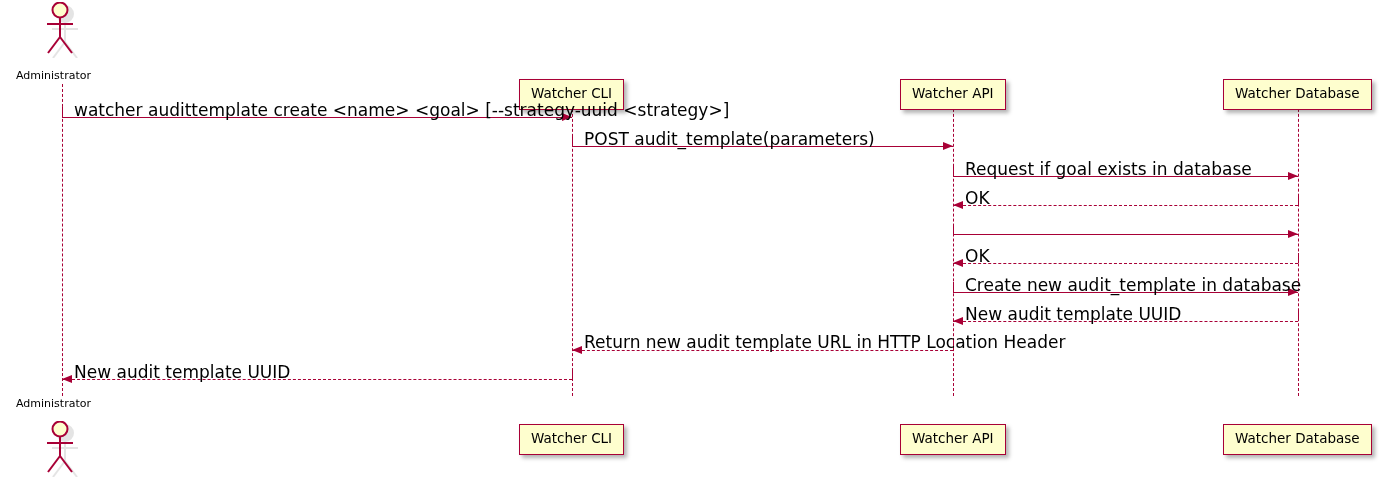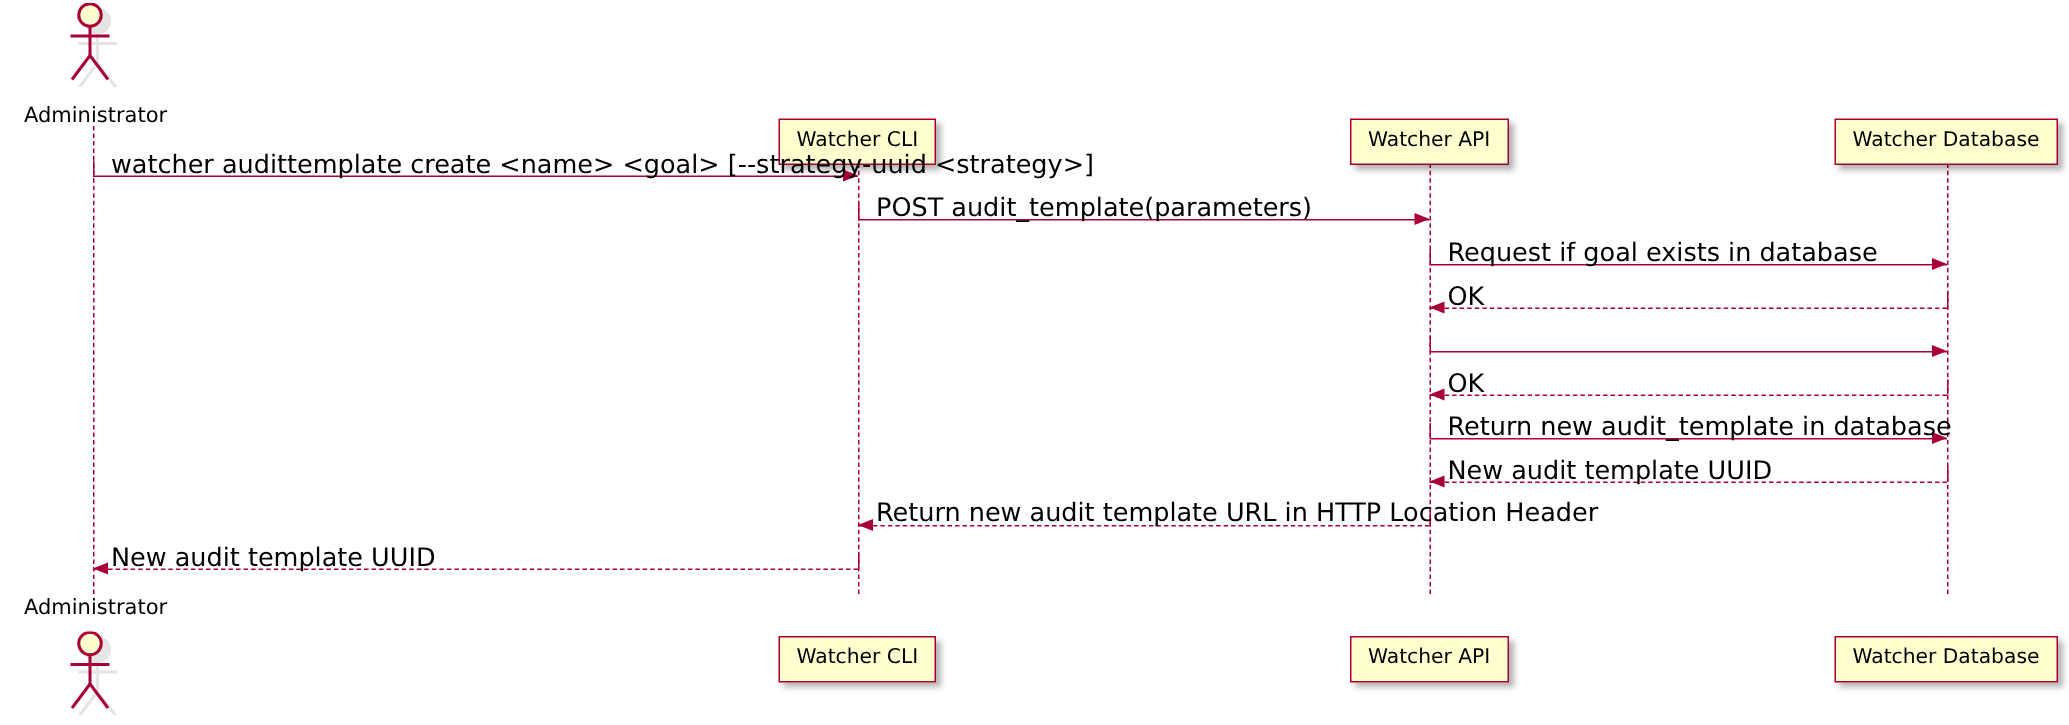--- a/index.html
+++ b/index.html
@@ -38,21 +38,21 @@
     box-sizing: border-box;
     text-align: center;
     margin-top: 28px;
   }
   
   .actor {
     position: absolute;
   }
   .actor-label {
     position: absolute;
-    font-size: 14px;
+    font-size: 11px;
     color: #000000;
     white-space: nowrap;
   }
   
   .msg {
     position: absolute;
     height: 0;
     border-top: 1px solid #A80036;
   }
   .msg.dotted {
@@ -147,21 +147,21 @@
     <div class="msg" style="left: 953px; top: 234px; width: 345px;"></div>
     <div class="arrowhead right" style="top: 230px; left: 1288px;"></div>
     <div class="tick" style="left: 953px; top: 224px; height: 10px;"></div>
     <div class="msg dotted" style="left: 953px; top: 263px; width: 345px;"></div>
     <div class="arrowhead left" style="top: 259px; left: 953px;"></div>
     <div class="tick" style="left: 1298px; top: 253px; height: 10px;"></div>
     <div class="msg-label" style="top: 248px; left: 965px;">OK</div>
     <div class="msg" style="left: 953px; top: 292px; width: 345px;"></div>
     <div class="arrowhead right" style="top: 288px; left: 1288px;"></div>
     <div class="tick" style="left: 953px; top: 282px; height: 10px;"></div>
-    <div class="msg-label" style="top: 277px; left: 965px;">Return new audit_template in database</div>
+    <div class="msg-label" style="top: 277px; left: 965px;">Create new audit_template in database</div>
     <div class="msg dotted" style="left: 953px; top: 321px; width: 345px;"></div>
     <div class="arrowhead left" style="top: 317px; left: 953px;"></div>
     <div class="tick" style="left: 1298px; top: 311px; height: 10px;"></div>
     <div class="msg-label" style="top: 306px; left: 965px;">New audit template UUID</div>
     <div class="msg dotted" style="left: 572px; top: 350px; width: 381px;"></div>
     <div class="arrowhead left" style="top: 346px; left: 572px;"></div>
     <div class="tick" style="left: 953px; top: 340px; height: 10px;"></div>
     <div class="msg-label" style="top: 334px; left: 584px;">Return new audit template URL in HTTP Location Header</div>
     <div class="msg dotted" style="left: 62px; top: 379px; width: 510px;"></div>
     <div class="arrowhead left" style="top: 375px; left: 62px;"></div>

